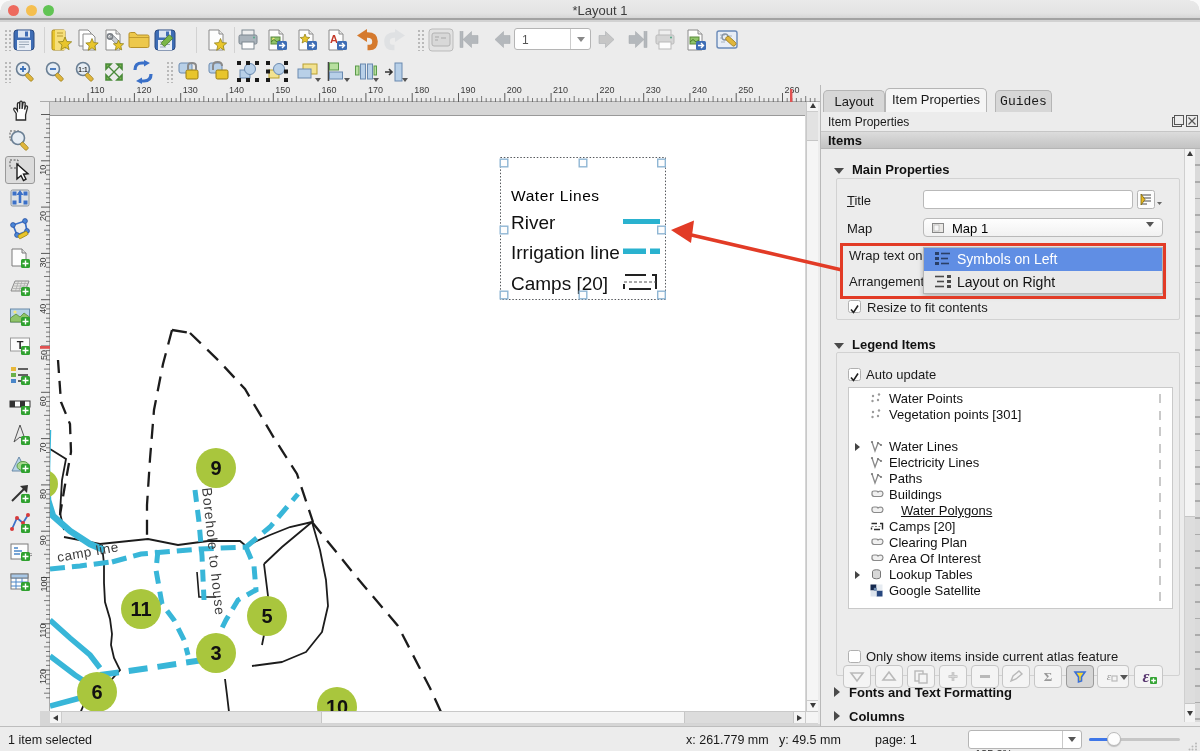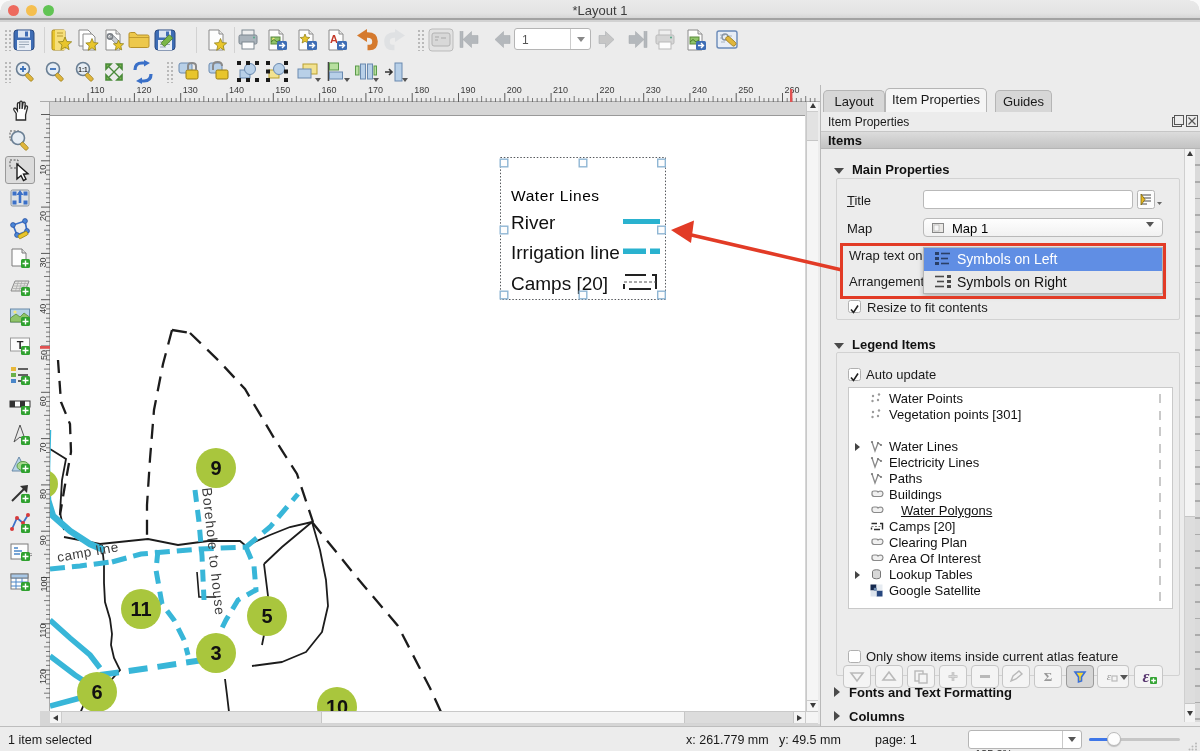--- a/index.html
+++ b/index.html
@@ -810,21 +810,21 @@
       <div style="position:absolute;left:0px;top:10px;width:11px;height:29px;background:#e2e2e2;border-bottom:1px solid #c6c6c6;"></div>
       <div style="position:absolute;left:0px;top:598px;width:11px;height:1px;background:#cccccc;"></div>
       <span style="position:absolute;left:2.5px;top:601px;width:0;height:0;border-left:3.5px solid transparent;border-right:3.5px solid transparent;border-top:5.5px solid #3a3a3a;"></span>
     </div>
   <div id="sbcorner"></div>
 </div>
 
 <div id="panel" class="abs">
   <div class="tab" style="left:2px; width:62px;">Layout</div>
   <div class="tab" id="tabactive" style="left:64px; width:102px;">Item Properties</div>
-  <div class="tab" style="left:174px; width:57px;">Guides</div>
+  <div class="tab" style="left:174px; width:57px;font-family:Liberation Mono, monospace;">Guides</div>
   <div id="docktitle">
       <span style="position:absolute;left:7px;top:3px;">Item Properties</span>
     <svg style="position:absolute;left:351px;top:3px;" width="26" height="12" viewBox="0 0 26 12">
       <rect x="0.5" y="2.5" width="9" height="9" fill="none" stroke="#555"></rect>
       <rect x="2.5" y="0.5" width="9" height="9" fill="#ececec" stroke="#555"></rect>
       <rect x="14.5" y="0.5" width="11" height="11" fill="none" stroke="#555"></rect>
       <path d="M16.5 2.5 L23.5 9.5 M23.5 2.5 L16.5 9.5" stroke="#555" stroke-width="1.2" fill="none"></path>
     </svg>
   </div>
   <div id="legendhdr">Items</div>
@@ -871,21 +871,21 @@
           <rect x="12" y="0" width="4" height="3"></rect>
           <rect x="12" y="5" width="4" height="3"></rect>
           <rect x="12" y="10" width="4" height="3"></rect>
         </g>
       <g stroke="#4a4a4a" stroke-width="1.6">
           <line x1="0" y1="1.5" x2="9" y2="1.5"></line>
           <line x1="2" y1="6.5" x2="9" y2="6.5"></line>
           <line x1="0" y1="11.5" x2="9" y2="11.5"></line>
         </g>
     </svg>
-    <span style="position:absolute;left:33px;top:26px;font-size:14px;color:#111;">Symbols on Right</span>
+    <span style="position:absolute;left:33px;top:26px;font-size:14px;color:#111;">Layout on Right</span>
   </div>
 
   <div style="position:absolute; left:19px; top:158px; width:326px; height:56px; border:3px solid #e23b26; z-index:11;"></div>
   <div class="cbox" style="left:27px; top:215px;"><svg width="11" height="11" viewBox="0 0 11 11">
         <path d="M2 5.5 L4.5 8.5 L9 1.5" stroke="#222" stroke-width="1.6" fill="none"></path>
       </svg></div>
   <div class="lbl" style="left:46px; top:215px;">Resize to fit contents</div>
 
   <div class="sechdr" style="left:13px; top:252px;"><span class="tri-d" style="margin-right:8px;"></span>Legend Items</div>
   <div class="groupbox" style="left:15px; top:267px; width:344px; height:324px;"></div>

